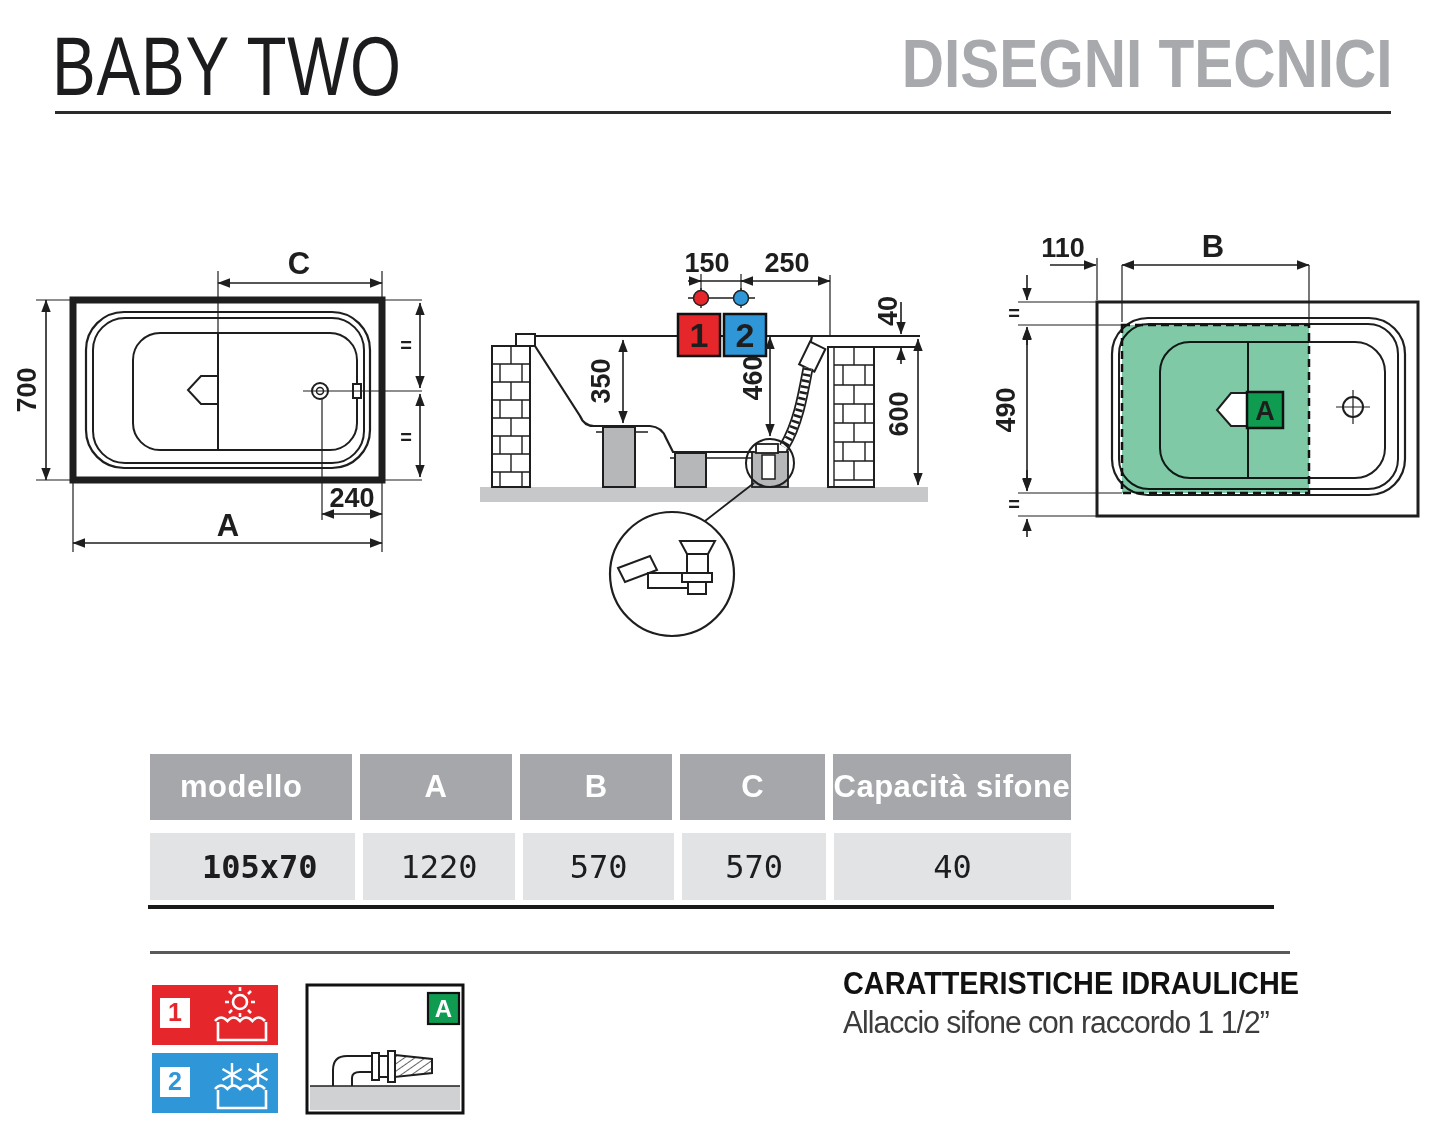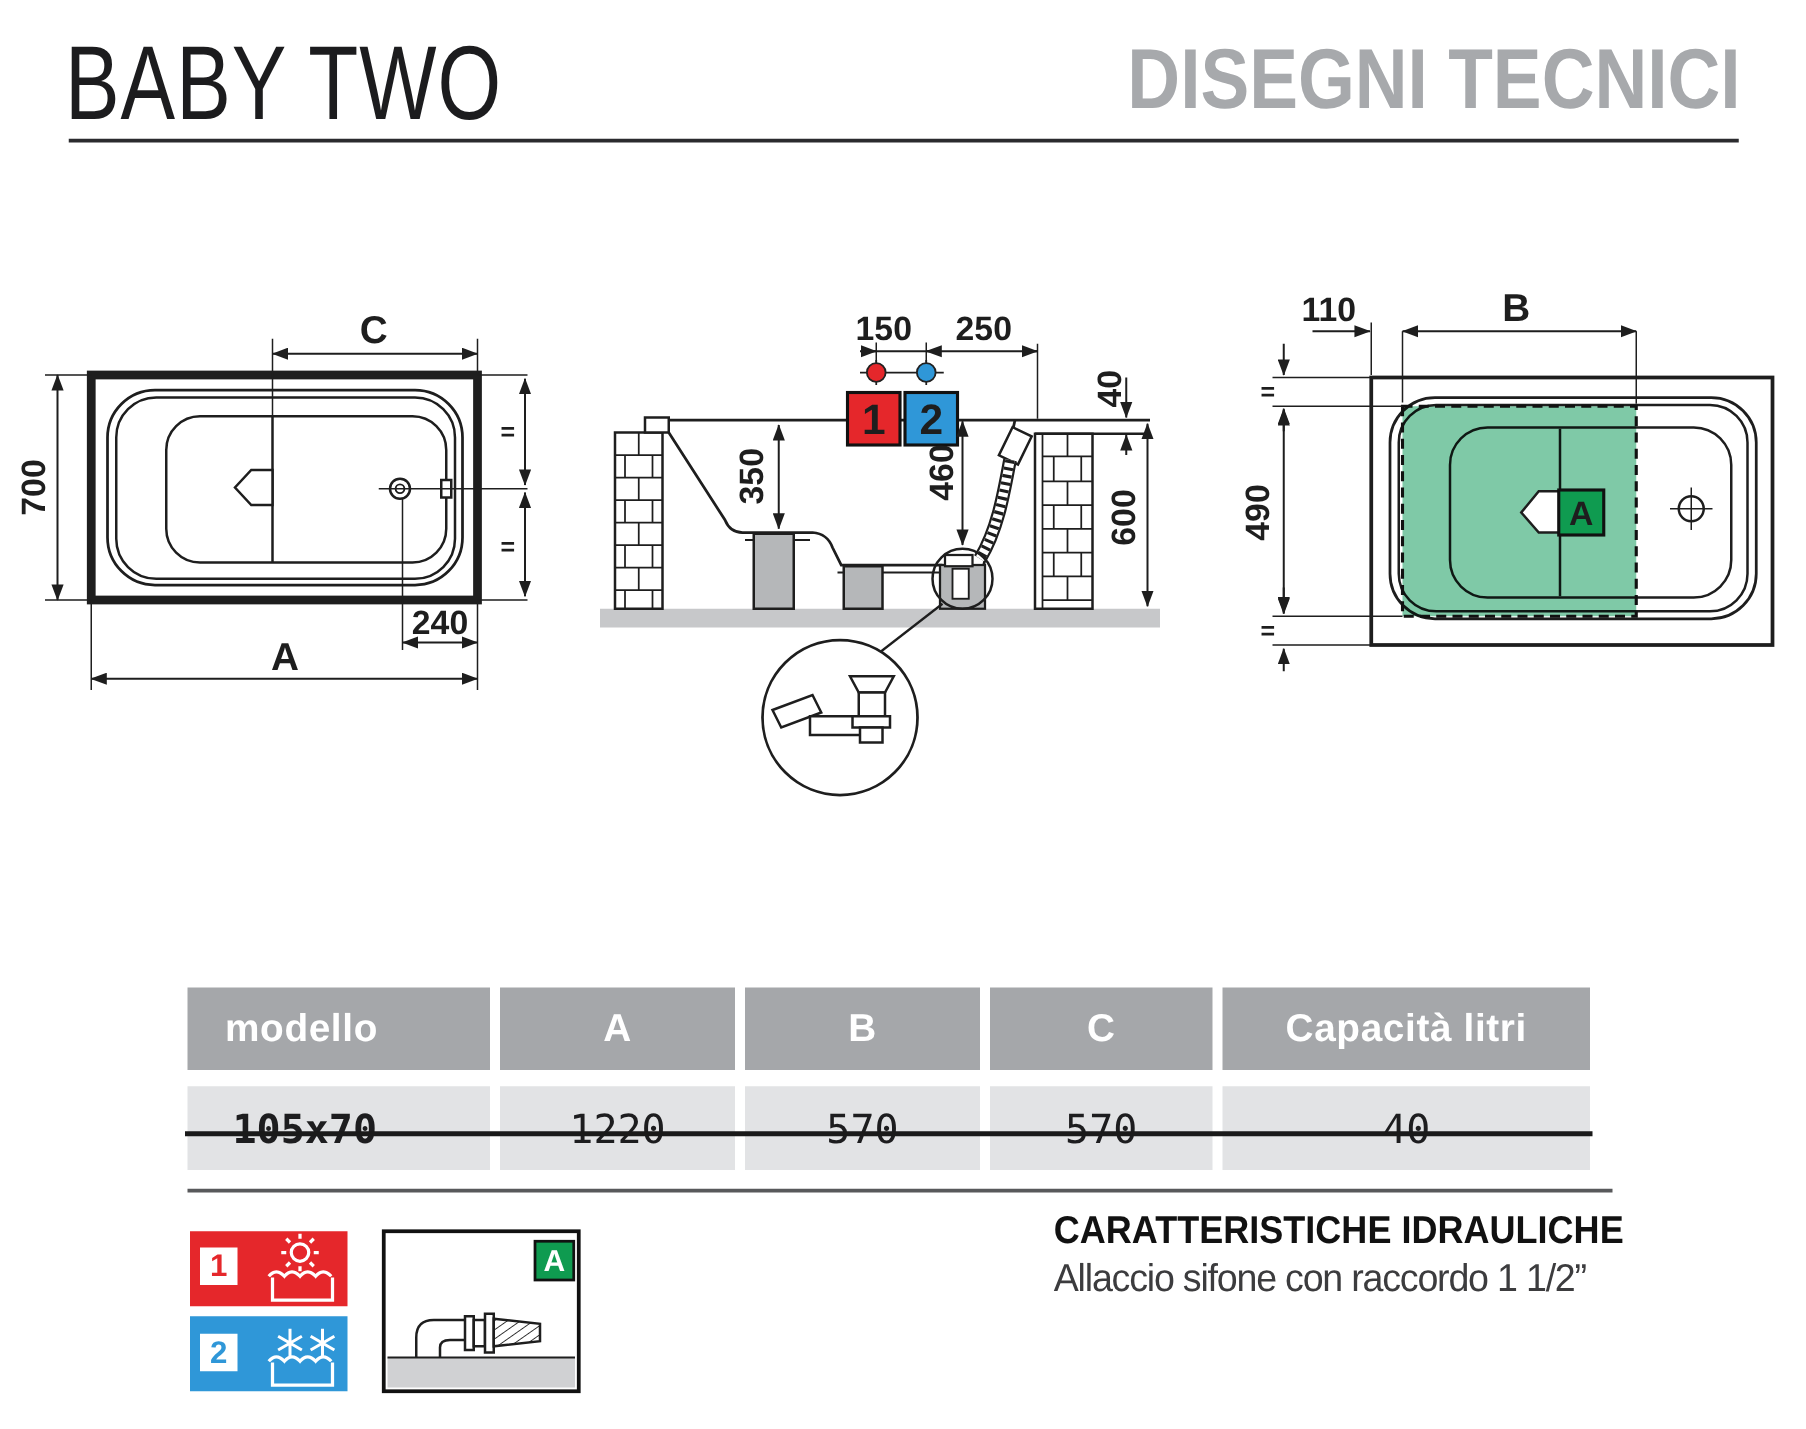--- a/index.html
+++ b/index.html
@@ -16,31 +16,31 @@
   
   .drawings{position:absolute;left:0;top:230px;}
   .drawings text{font-family:"Liberation Sans",sans-serif;fill:var(--line);}
   .dim-num{font-size:27px;font-weight:700;}
   .dim-letter{font-size:31px;font-weight:700;}
   .eq{font-size:20px;font-weight:700;}
   .tag-num{font-size:34px;font-weight:700;fill:#fff;}
   .badge-letter{font-size:27px;font-weight:700;fill:#fff;}
 
   
-  .spec-table{position:absolute;left:150px;top:790px;width:1122px;}
+  .spec-table{position:absolute;left:150px;top:754px;width:921px;}
   .trow{display:flex;gap:8px;}
   .tcell{box-sizing:border-box;display:flex;align-items:center;justify-content:center;}
   .thead .tcell{height:66px;background:var(--table-header-bg);color:#fff;
       font-size:31px;font-weight:700;letter-spacing:.5px;}
   .tbody{margin-top:13px;}
   .tbody .tcell{height:67px;background:var(--table-row-bg);color:#1d1d1f;
       font-family:"DejaVu Sans Mono","Liberation Mono",monospace;font-size:32px;}
   .c0{width:242px;justify-content:flex-start;padding-left:30px;}
   .c1{width:188px;} .c2{width:188px;} .c3{width:178px;} .c4{width:294px;}
-  .tbody .c0{font-weight:700;padding-left:36px;}
+  .tbody .c0{font-weight:700;padding-left:52px;}
   .table-rule{position:absolute;left:148px;top:905px;width:1126px;height:4px;background:#1a1a1a;}
 
   
   .bottom-rule{position:absolute;left:150px;top:951px;width:1140px;height:3px;background:#58595b;}
   .legend{position:absolute;left:150px;top:980px;}
   .hydraulics-title{position:absolute;left:843px;top:966px;font-size:31px;font-weight:800;
       color:#111;transform:scaleX(.93);transform-origin:left top;white-space:nowrap;}
   .hydraulics-desc{position:absolute;left:843px;top:1005px;font-size:31px;font-weight:400;
       color:#3c3c3e;letter-spacing:-1px;transform:scaleX(.97);transform-origin:left top;white-space:nowrap;}
 </style>
@@ -211,21 +211,21 @@
       </g>
     </g>
   </svg>
 
   <div class="spec-table">
     <div class="trow thead">
       <div class="tcell c0">modello</div>
       <div class="tcell c1">A</div>
       <div class="tcell c2">B</div>
       <div class="tcell c3">C</div>
-      <div class="tcell c4">Capacità litri</div>
+      <div class="tcell c4">Capacità sifone</div>
     </div>
     <div class="trow tbody">
       <div class="tcell c0">105x70</div>
       <div class="tcell c1">1220</div>
       <div class="tcell c2">570</div>
       <div class="tcell c3">570</div>
       <div class="tcell c4">40</div>
     </div>
   </div>
   <div class="table-rule"></div>

